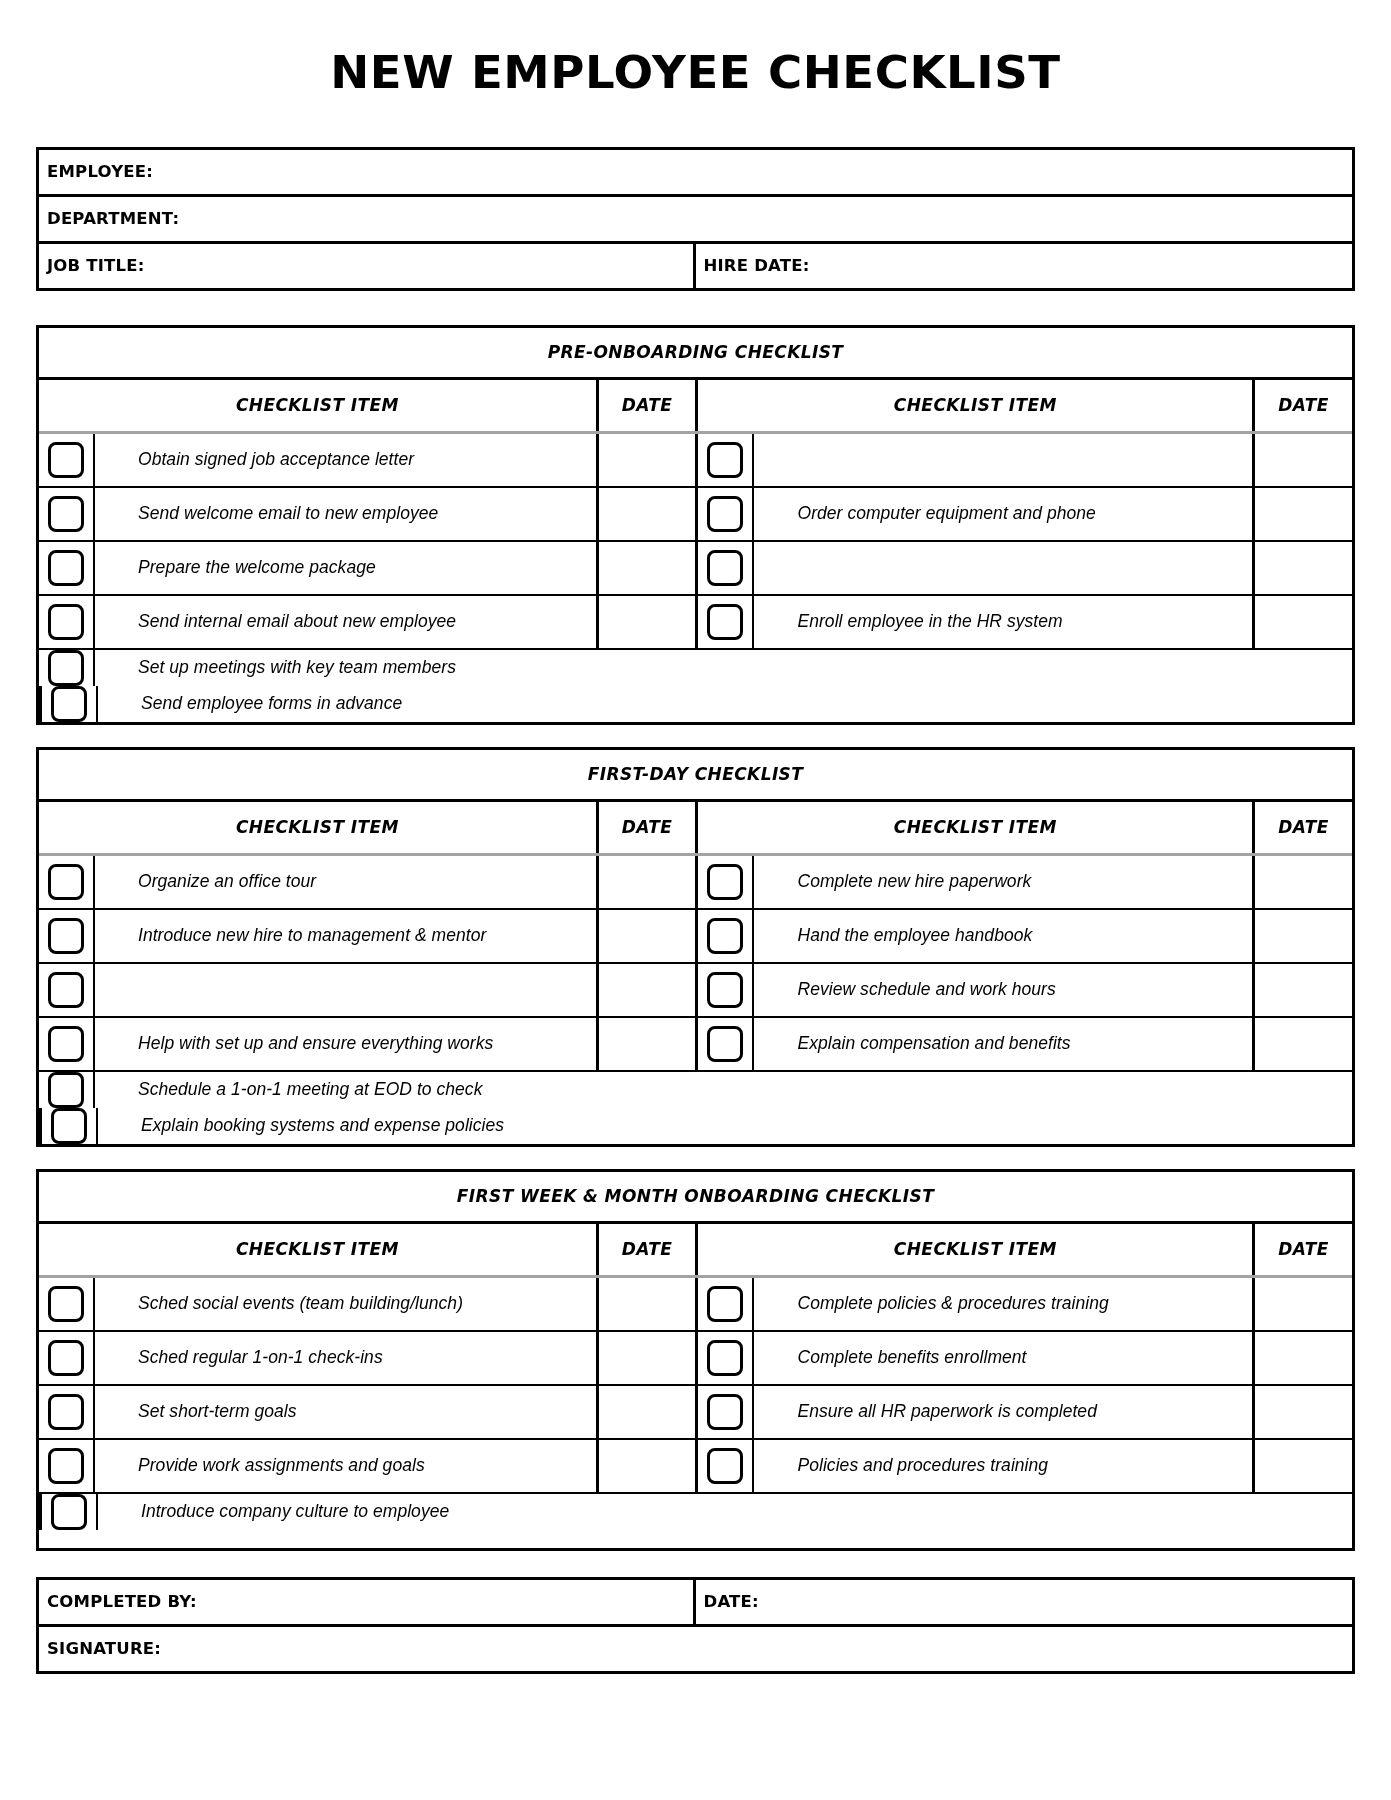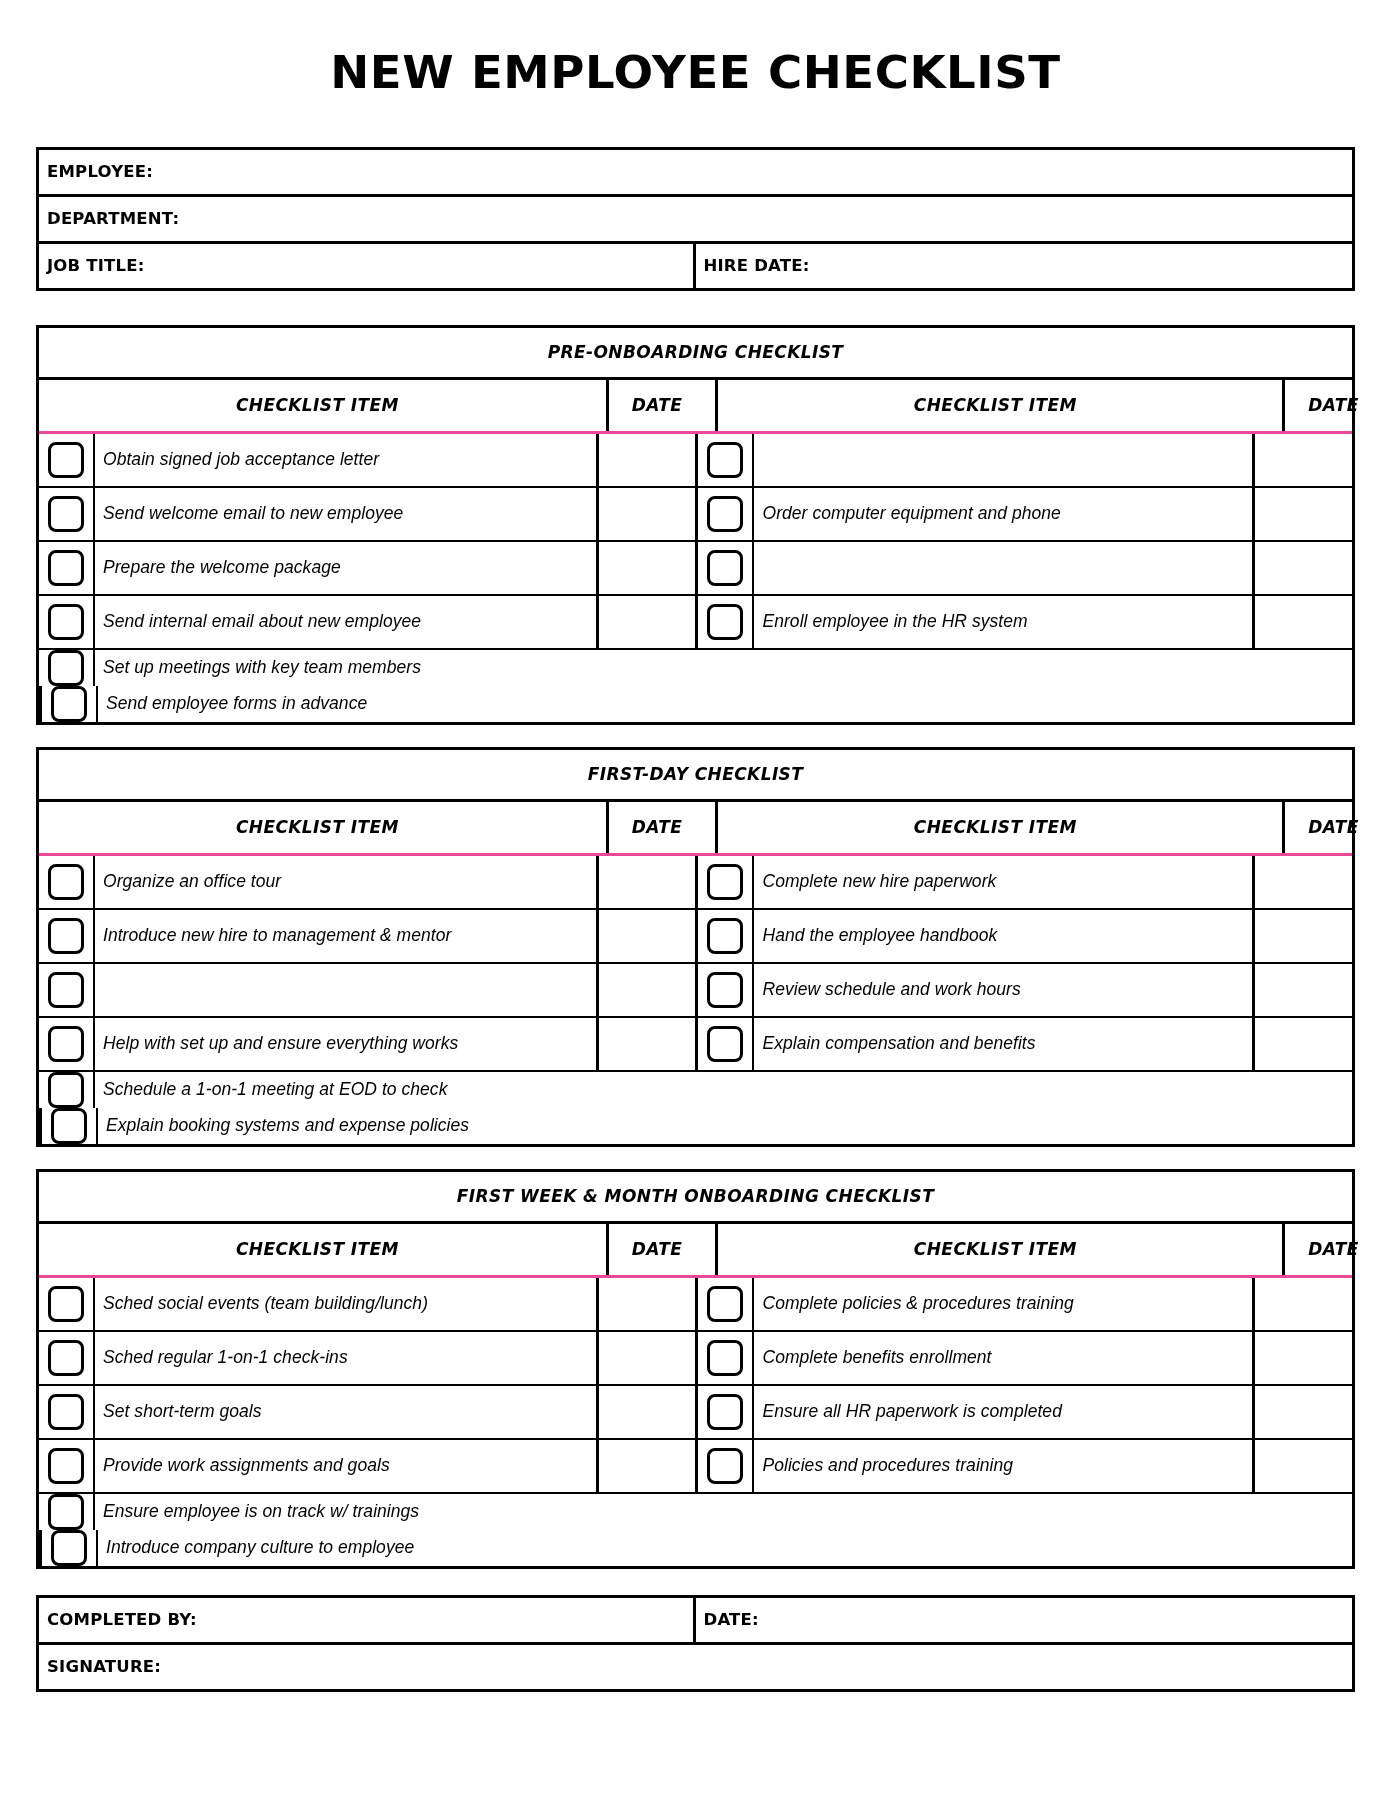--- a/index.html
+++ b/index.html
@@ -80,23 +80,22 @@
     font-family: "DejaVu Sans", sans-serif;
     font-weight: bold;
     font-size: 17px;
     letter-spacing: 0.4px;
     padding: 14px 4px 15px 4px;
     border-bottom: 3px solid #000;
     box-sizing: border-box;
   }
   .col-head {
     display: flex;
-    border-bottom: 3px solid #ec4899;
-    box-sizing: border-box;
-    gap: 10px;
+    border-bottom: 3px solid #a3a3a3;
+    box-sizing: border-box;
   }
   .col-head .ch {
     box-sizing: border-box;
     text-align: center;
     font-family: "DejaVu Sans", sans-serif;
     font-weight: bold;
     font-size: 17px;
     letter-spacing: 0.4px;
     padding: 15px 2px 16px 2px;
   }
@@ -111,20 +110,21 @@
     border-bottom: 2px solid #000;
     box-sizing: border-box;
     min-height: 54px;
   }
   .row:last-child { border-bottom: none; flex-direction: column; }
 
   .cell-item {
     display: flex;
     align-items: stretch;
     box-sizing: border-box;
+    gap: 35px;
   }
   .box-wrap {
     flex: 0 0 56px;
     display: flex;
     align-items: center;
     justify-content: center;
     box-sizing: border-box;
     border-right: 2px solid #000;
   }
   .checkbox {
@@ -414,26 +414,20 @@
           <div class="cell-date w-date bl"></div>
           <div class="cell-item w-item bl">
             <div class="box-wrap">
               <span class="checkbox"></span>
             </div>
             <div class="item-label">Policies and procedures training</div>
           </div>
           <div class="cell-date w-date-last bl"></div>
         </div>
         <div class="row">
-          <div class="cell-item w-item">
-            <div class="box-wrap">
-              <span class="checkbox"></span>
-            </div>
-            <div class="item-label">Ensure employee is on track w/ trainings</div>
-          </div>
           <div class="cell-date w-date bl"></div>
           <div class="cell-item w-item bl">
             <div class="box-wrap">
               <span class="checkbox"></span>
             </div>
             <div class="item-label">Introduce company culture to employee</div>
           </div>
           <div class="cell-date w-date-last bl"></div>
         </div>
       </div>

